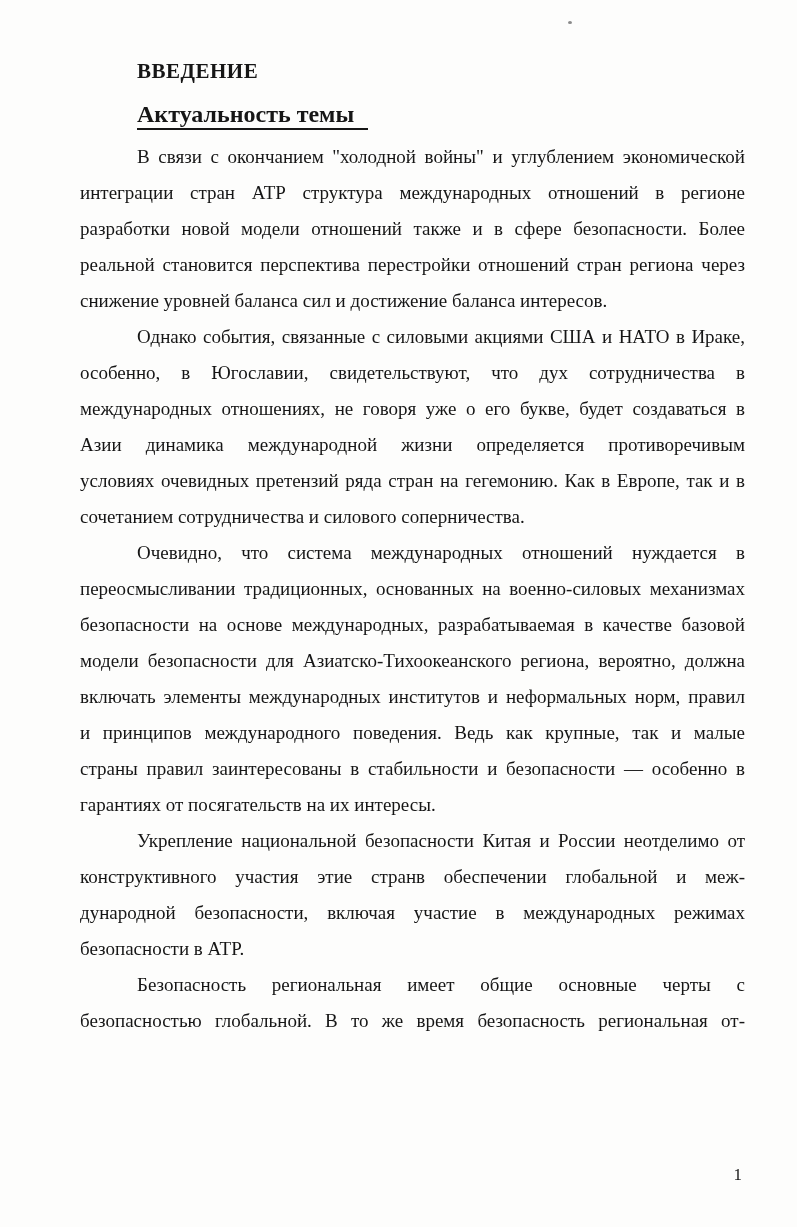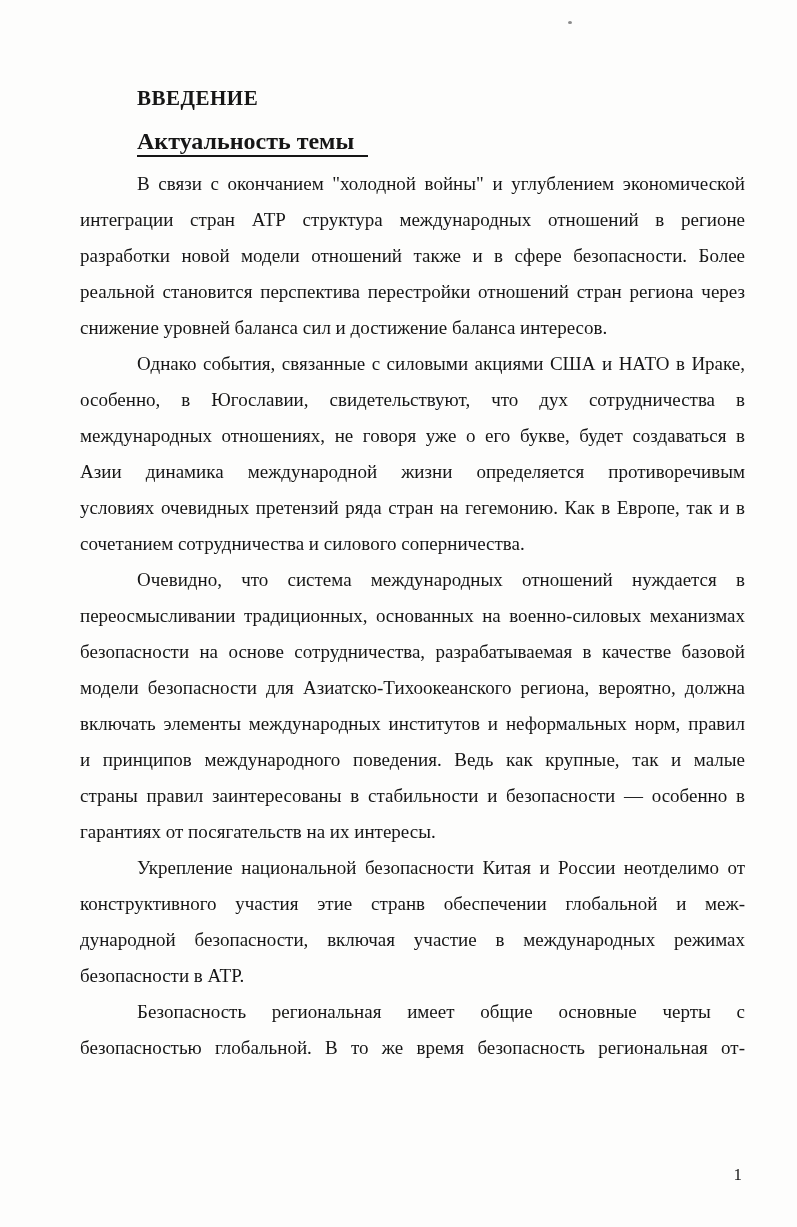--- a/index.html
+++ b/index.html
@@ -14,21 +14,21 @@
     margin: 0 auto;
     background: #fdfdfc;
     font-family: "Liberation Serif", "DejaVu Serif", serif;
     color: #161616;
     overflow: hidden;
   }
   .content {
     position: absolute;
     left: 80px;
     right: 52px;
-    top: 80px;
+    top: 53px;
   }
   .heading {
     font-weight: bold;
     font-size: 21px;
     line-height: 37px;
     padding-left: 57px;
     margin-bottom: 8px;
     letter-spacing: 0.5px;
   }
   .subheading-row {
@@ -105,21 +105,21 @@
           <div class="line first">Однако события, связанные с силовыми акциями США и НАТО в Ираке,</div>
           <div class="line">особенно, в Югославии, свидетельствуют, что дух сотрудничества в</div>
           <div class="line">международных отношениях, не говоря уже о его букве, будет создаваться в</div>
           <div class="line">Азии динамика международной жизни определяется противоречивым</div>
           <div class="line">условиях очевидных претензий ряда стран на гегемонию. Как в Европе, так и в</div>
           <div class="line last">сочетанием сотрудничества и силового соперничества.</div>
         </div>
         <div class="paragraph">
           <div class="line first">Очевидно, что система международных отношений нуждается в</div>
           <div class="line">переосмысливании традиционных, основанных на военно-силовых механизмах</div>
-          <div class="line">безопасности на основе сотрудничества, разрабатываемая в качестве базовой</div>
+          <div class="line">безопасности на основе международных, разрабатываемая в качестве базовой</div>
           <div class="line">модели безопасности для Азиатско-Тихоокеанского региона, вероятно, должна</div>
           <div class="line">включать элементы международных институтов и неформальных норм, правил</div>
           <div class="line">и принципов международного поведения. Ведь как крупные, так и малые</div>
           <div class="line">страны правил заинтересованы в стабильности и безопасности — особенно в</div>
           <div class="line last">гарантиях от посягательств на их интересы.</div>
         </div>
         <div class="paragraph">
           <div class="line first">Укрепление национальной безопасности Китая и России неотделимо от</div>
           <div class="line">конструктивного участия этие странв обеспечении глобальной и меж-</div>
           <div class="line">дународной безопасности, включая участие в международных режимах</div>

